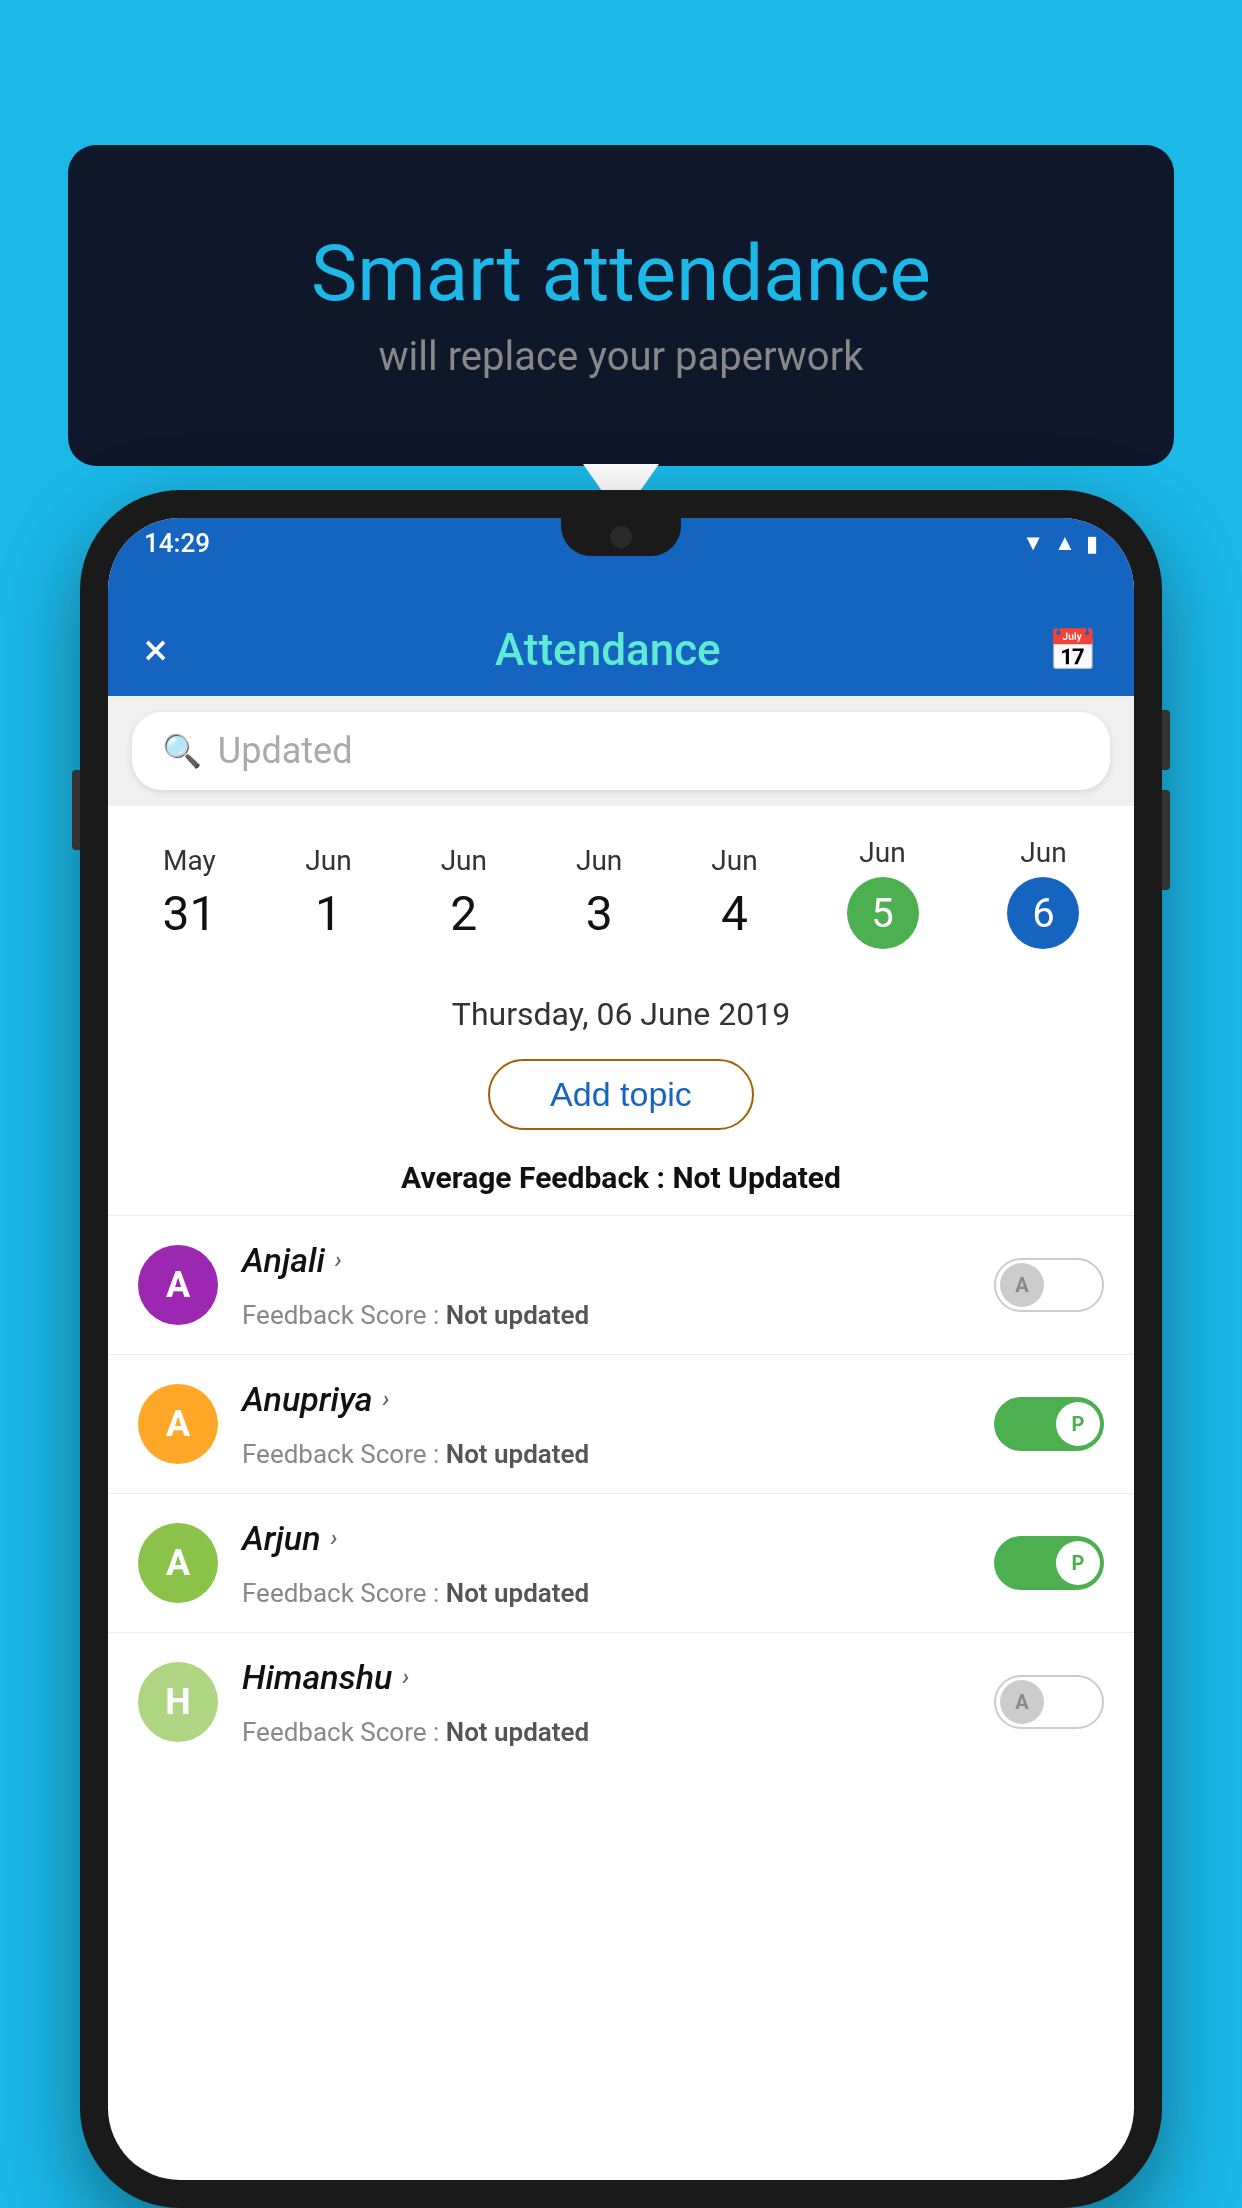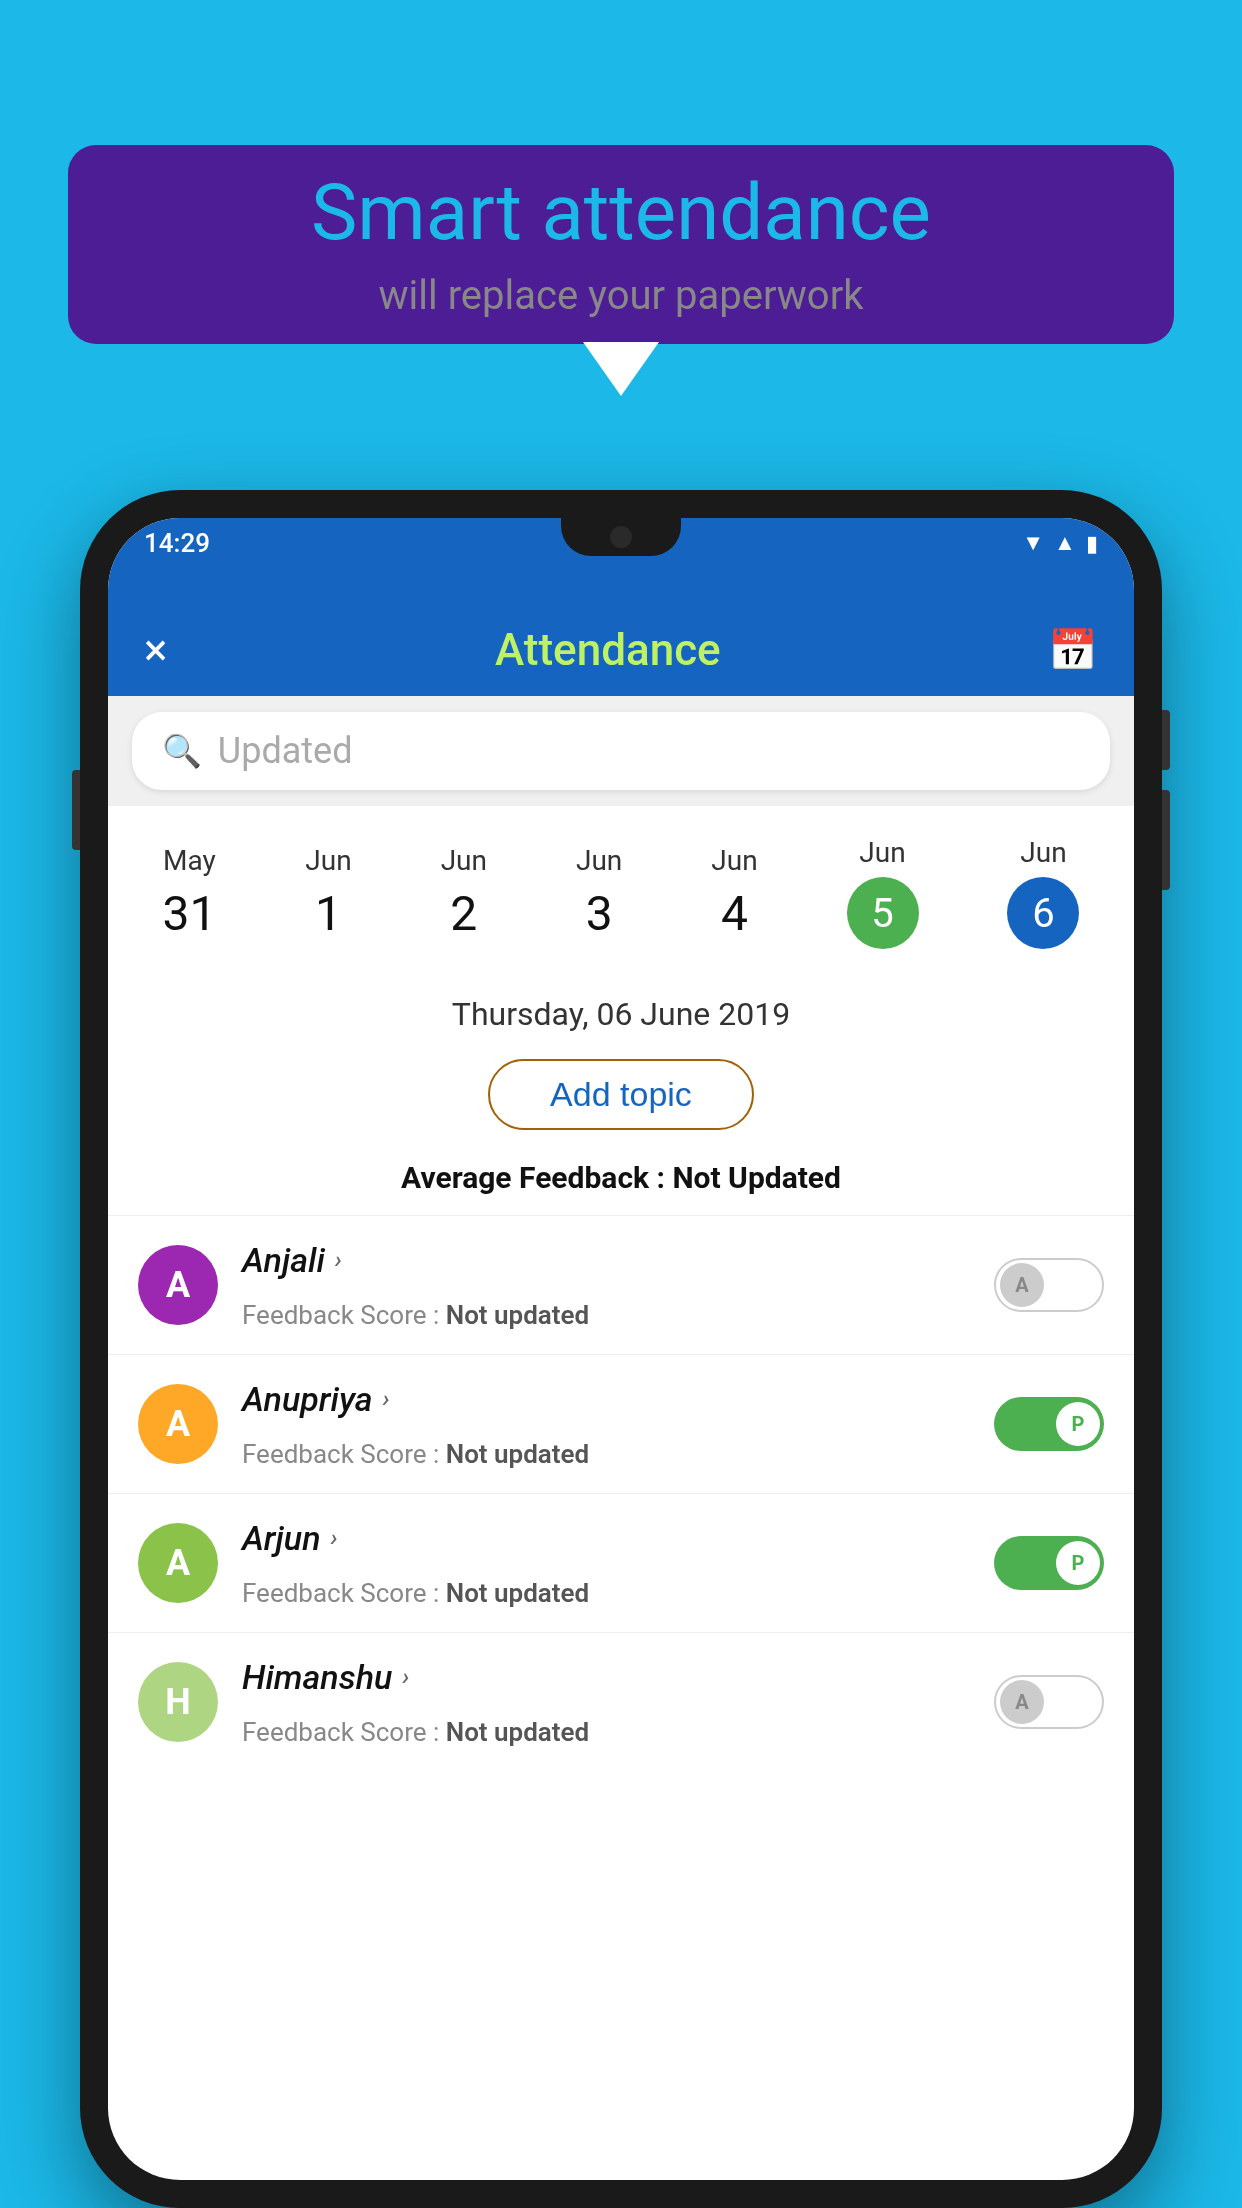--- a/index.html
+++ b/index.html
@@ -15,23 +15,23 @@
 
     
     .speech-bubble-container {
       position: absolute;
       top: 145px;
       left: 68px;
       right: 68px;
     }
 
     .speech-bubble {
-      background: #4c1d95;
+      background: #0f172a;
       border-radius: 28px;
-      padding: 25px 60px;
+      padding: 86px 60px;
       text-align: center;
       position: relative;
     }
 
     .speech-bubble::after {
       content: '';
       position: absolute;
       bottom: -52px;
       left: 50%;
       transform: translateX(-50%);
@@ -136,21 +136,21 @@
     }
 
     .app-bar-row {
       display: flex;
       align-items: center;
       justify-content: space-between;
       width: 100%;
     }
 
     .app-bar-title {
-      color: #bef264;
+      color: #5eead4;
       font-size: 44px;
       font-weight: 500;
     }
 
     .app-bar-close {
       color: white;
       font-size: 44px;
       cursor: pointer;
     }
 

